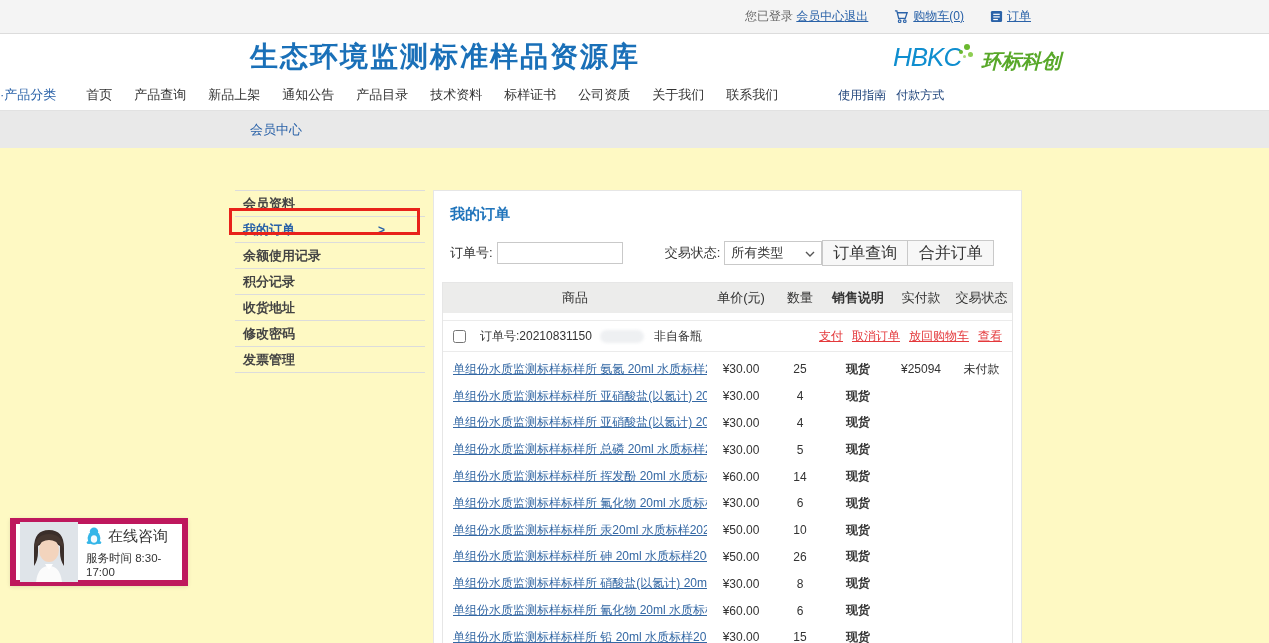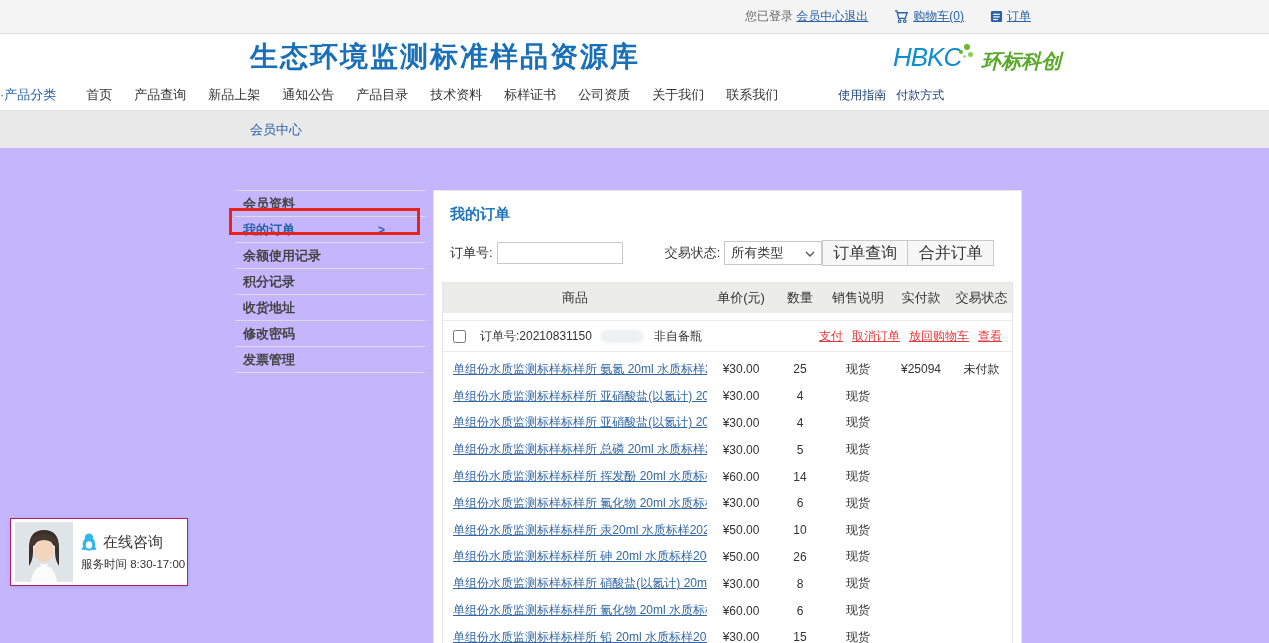--- a/index.html
+++ b/index.html
@@ -1,18 +1,18 @@
 <!DOCTYPE html>
 <html><head>
 <meta charset="utf-8">
 <style>
   * { margin:0; padding:0; box-sizing:border-box; }
   html,body { background:#fff; }
   body { font-family:"Liberation Sans","DejaVu Sans",sans-serif; }
-  .page { position:relative; width:1269px; height:643px; background:#c4b5fd; overflow:hidden; }
+  .page { position:relative; width:1269px; height:643px; background:#fef9c3; overflow:hidden; }
 
   
   .topbar { height:34px; background:#f4f4f4; border-bottom:1px solid #dcdcdc;
     display:flex; align-items:center; justify-content:flex-end; padding-right:238px;
     font-size:12px; color:#666; }
   .topbar .grp { display:flex; align-items:center; margin-left:26px; }
   .toplink { color:#2a62a8; text-decoration:underline; cursor:pointer; }
   .ticon { margin-right:4px; display:inline-flex; }
 
   
@@ -63,21 +63,21 @@
   .fake-select { width:98px; height:24px; border:1px solid #c9c9c9; display:flex; align-items:center;
     justify-content:space-between; padding:0 6px; margin-left:4px; font-size:13px; color:#333; cursor:pointer; background:#fff; }
   .btn { width:86px; height:26px; border:1px solid #c9c9c9; background:#f7f7f7; font-size:16px;
     color:#333; display:flex; align-items:center; justify-content:center; cursor:pointer; }
   .btn:first-of-type { margin-left:14px; }
   .btn + .btn { border-left:none; }
 
   .otable { margin:16px 8px 0 8px; border:1px solid #e6e6e6; padding-bottom:10px; }
   .thead { display:flex; height:30px; background:#ececeb; align-items:center; font-size:13px; color:#333; }
   .c-prod{ width:264px; text-align:center; } .c-price{ width:68px; text-align:center; }
-  .c-qty{ width:50px; text-align:center; } .c-note{ width:66px; text-align:center; }
+  .c-qty{ width:50px; text-align:center; } .c-note{ width:66px; text-align:center;font-weight:bold; }
   .c-paid{ width:60px; text-align:center; } .c-stat{ width:61px; text-align:center; }
 
   .order-row { display:flex; align-items:center; height:32px; margin-top:7px;
     border-top:1px solid #ebebeb; border-bottom:1px solid #ebebeb;
     font-size:12px; color:#333; padding:0 10px; }
   .order-row input { margin-right:14px; }
   .blur-blob { display:inline-block; width:44px; height:13px; background:#eef0f2; border-radius:8px;
     filter:blur(1.5px); margin:0 8px; }
   .bottle-note { margin-left:2px; }
   .spacer { flex:1; }
@@ -86,21 +86,21 @@
   .redlink { color:#e4393c; text-decoration:underline; margin-left:9px; cursor:pointer; white-space:nowrap; }
 
   .rows { margin-top:4px; }
   .prow { display:flex; align-items:center; height:26.8px; font-size:12px; color:#333; padding-left:10px; }
   .pname { width:254px; color:#3468a4; text-decoration:underline; white-space:nowrap;
     overflow:hidden; cursor:pointer; }
   .prow .c-price,.prow .c-qty,.prow .c-note,.prow .c-paid,.prow .c-stat { text-align:center; }
 
   
   .chat { position:absolute; left:10px; top:518px; width:178px; height:68px; background:#fff;
-    border:1px solid #be185d; box-shadow:0 1px 4px rgba(0,0,0,.10); display:flex; align-items:center; cursor:pointer; }
+    border:6px solid #be185d; box-shadow:0 1px 4px rgba(0,0,0,.10); display:flex; align-items:center; cursor:pointer; }
   .chat-photo { width:58px; height:60px; margin-left:4px; flex:none; }
   .chat-right { margin-left:8px; }
   .chat-title-row { display:flex; align-items:center; font-size:15px; color:#333; }
   .chat-title-row svg { margin-right:6px; }
   .chat-hours { font-size:11.5px; color:#333; margin-top:5px; }
 </style>
 </head>
 <body>
 
 <div class="page">

